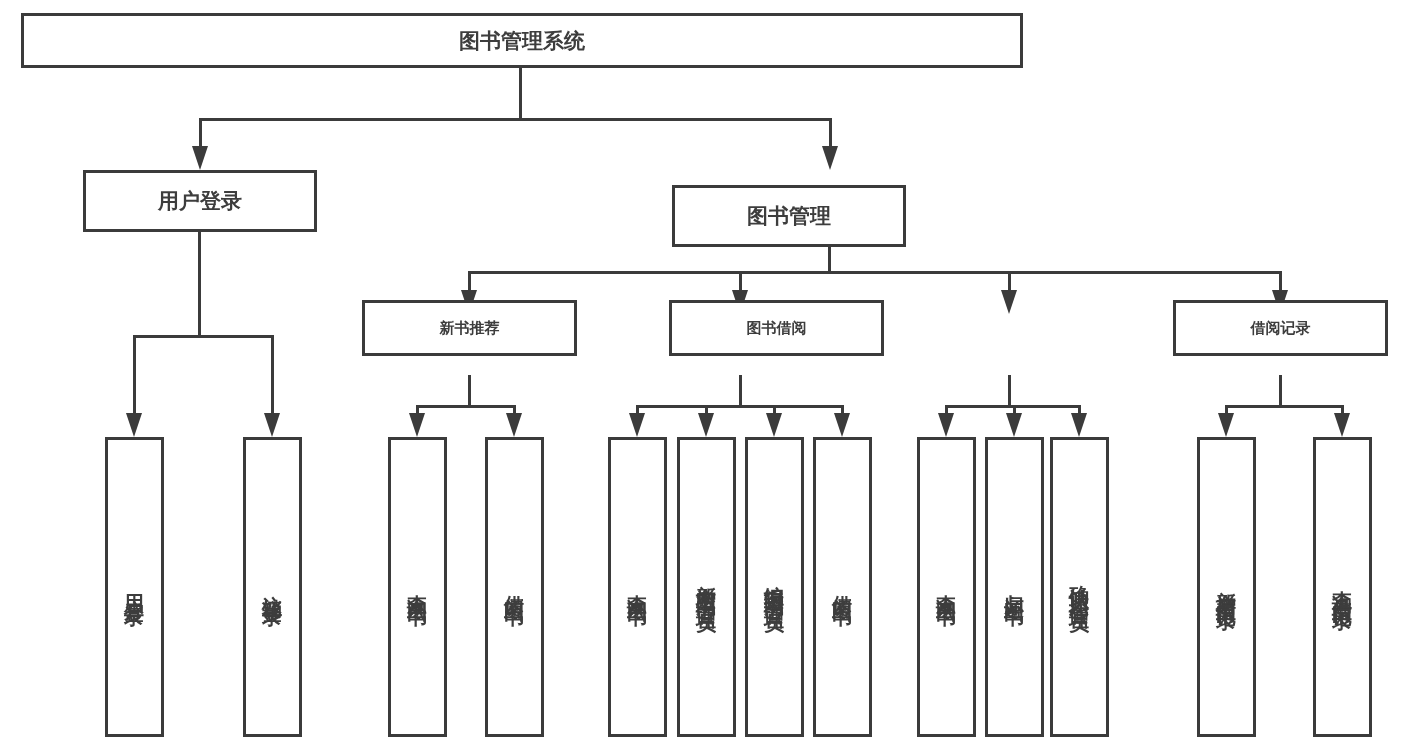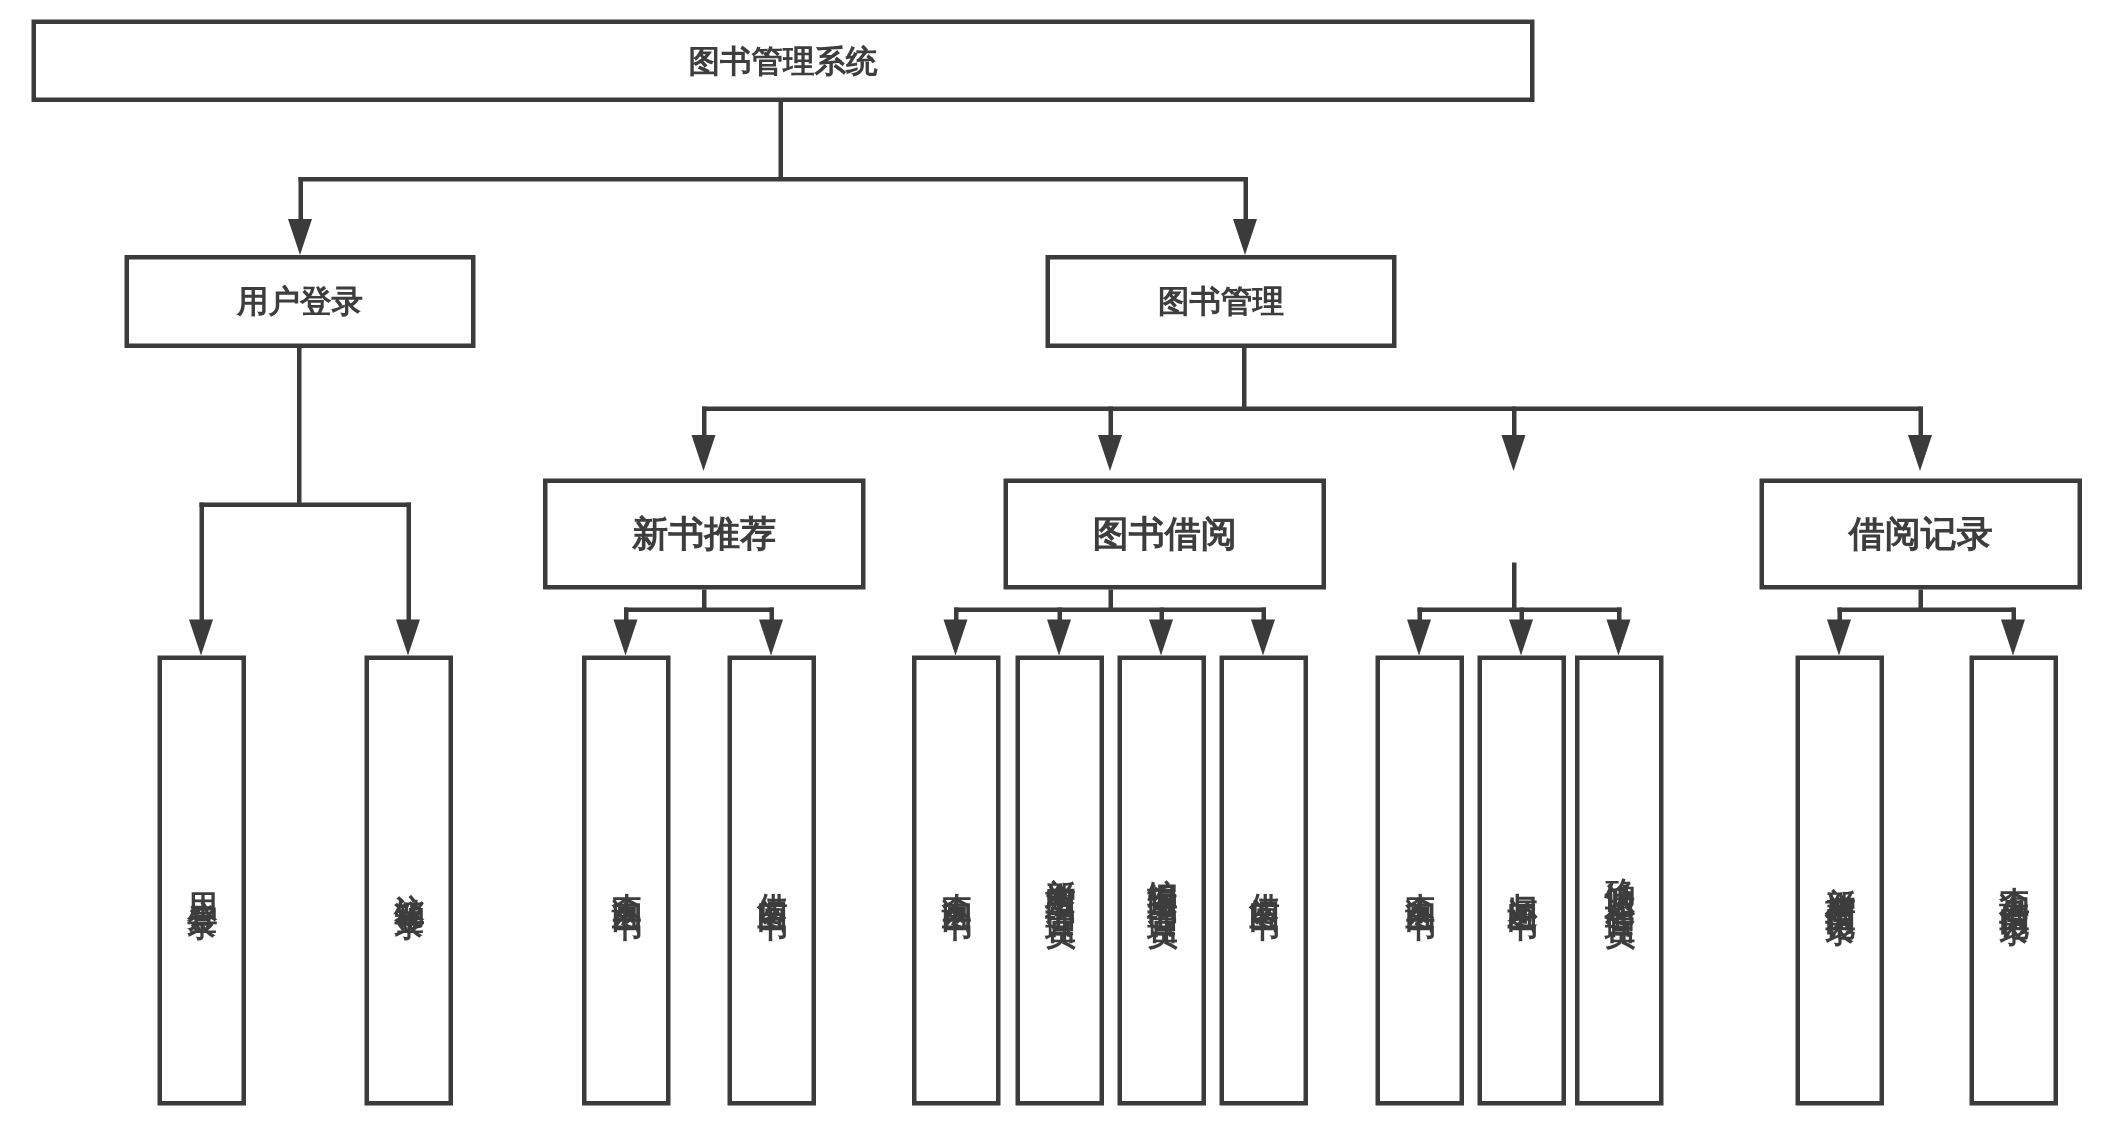--- a/index.html
+++ b/index.html
@@ -31,21 +31,21 @@
   .node{
     position:absolute;z-index:3;
     background:var(--bg);
     border:3px solid var(--line);
     display:flex;align-items:center;justify-content:center;
     color:var(--text);
     font-weight:bold;
   }
   .node-root{left:21px;top:13px;width:1002px;height:55px;font-size:21px;}
   .node-l2{width:234px;height:62px;font-size:21px;top:170px;}
-  .node-l3{width:215px;height:74px;font-size:24px;top:319px;}
+  .node-l3{width:215px;height:56px;font-size:15px;top:300px;}
   .leaf{
     width:59px;height:300px;top:437px;font-size:20px;
   }
   .leaf .lbl{
     writing-mode:vertical-rl;
     text-orientation:mixed;
     letter-spacing:4px;
     line-height:1;
     white-space:nowrap;
   }
@@ -124,21 +124,21 @@
   <div class="arrow" style="left:1218px;top:413px;"></div>
   <div class="arrow" style="left:1334px;top:413px;"></div>
 
   <div class="node node-root">
     <span class="lbl">图书管理系统</span>
   </div>
 
   <div class="node node-l2" style="left:83px;">
     <span class="lbl">用户登录</span>
   </div>
-  <div class="node node-l2" style="left:697px;">
+  <div class="node node-l2" style="left:672px;margin-top:15px;">
     <span class="lbl">图书管理</span>
   </div>
 
   <div class="node node-l3" style="left:362px;">
     <span class="lbl">新书推荐</span>
   </div>
   <div class="node node-l3" style="left:633px;margin-left:36px;">
     <span class="lbl">图书借阅</span>
   </div>
   <div class="node node-l3" style="left:1173px;">

